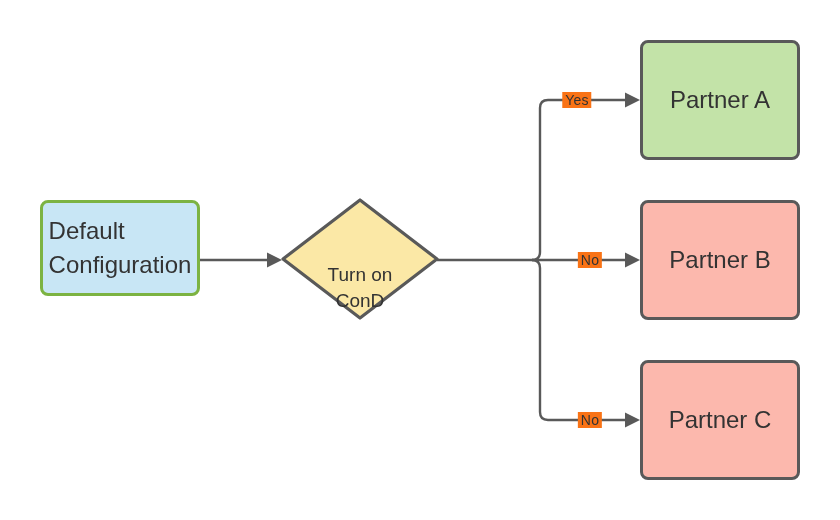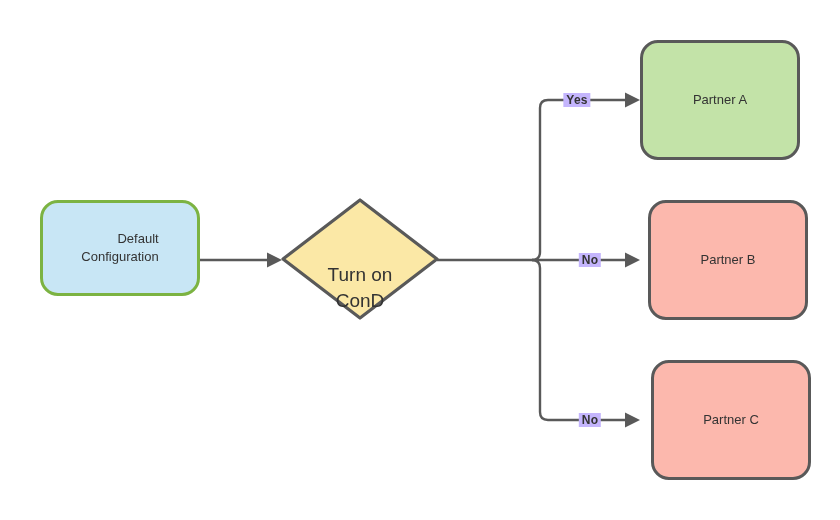--- a/index.html
+++ b/index.html
@@ -13,50 +13,50 @@
   .edge-layer {
     position: absolute;
     left: 0; top: 0;
     width: 840px; height: 520px;
   }
   .node {
     position: absolute;
     box-sizing: border-box;
     border-style: solid;
     border-width: 3px;
-    border-radius: 18px;
+    border-radius: 8px;
     display: flex;
     align-items: center;
     justify-content: center;
-    text-align: right;
-    font-size: 13px;
+    text-align: left;
+    font-size: 24px;
     line-height: 1.4;
     white-space: pre-line;
   }
   .node-default { left: 40px;  top: 200px; width: 160px; height: 96px; }
   .node-a       { left: 640px; top: 40px;  width: 160px; height: 120px; }
   .node-b       { left: 640px; top: 200px; width: 160px; height: 120px; }
-  .node-c       { left: 640px; top: 360px; width: 160px; height: 120px; margin-left: 11px; }
+  .node-c       { left: 640px; top: 360px; width: 160px; height: 120px; }
   .diamond-label {
     position: absolute;
     left: 290px; top: 230px;
     width: 140px;
     text-align: center;
     font-size: 19px;
     line-height: 1.35;
     white-space: pre-line;
     margin-top: 32px;
   }
   .edge-label {
     position: absolute;
     transform: translate(-50%, -50%);
-    background: #c4b5fd;
+    background: #f97316;
     padding: 0 3px;
-    font-size: 12px;
-    font-weight: bold;
+    font-size: 14px;
+    font-weight: normal;
     letter-spacing: 0.2px;
   }
   .edge-label-yes  { left: 577px; top: 100px; }
   .edge-label-no-b { left: 590px; top: 260px; }
   .edge-label-no-c { left: 590px; top: 420px; }
 </style>
 </head>
 <body>
 
 <div class="canvas" style="background-color: rgb(255, 255, 255); color: rgb(51, 51, 51);">
@@ -79,21 +79,21 @@
   </svg>
 
   <div class="node node-default" style="background-color: rgb(200, 230, 245); border-color: rgb(124, 179, 66);">Default
 Configuration</div>
 
   <div class="diamond-label">Turn on
 ConD</div>
 
   <div class="node node-a" style="background-color: rgb(195, 227, 168); border-color: rgb(89, 89, 89);">Partner A</div>
 
-  <div class="node node-b" style="background-color: rgb(252, 184, 173); border-color: rgb(89, 89, 89); margin-left: 8px;">Partner B</div>
+  <div class="node node-b" style="background-color: rgb(252, 184, 173); border-color: rgb(89, 89, 89);">Partner B</div>
 
   <div class="node node-c" style="background-color: rgb(252, 184, 173); border-color: rgb(89, 89, 89);">Partner C</div>
 
   <span class="edge-label edge-label-yes">Yes</span>
 
   <span class="edge-label edge-label-no-b">No</span>
 
   <span class="edge-label edge-label-no-c">No</span>
 </div>
 

